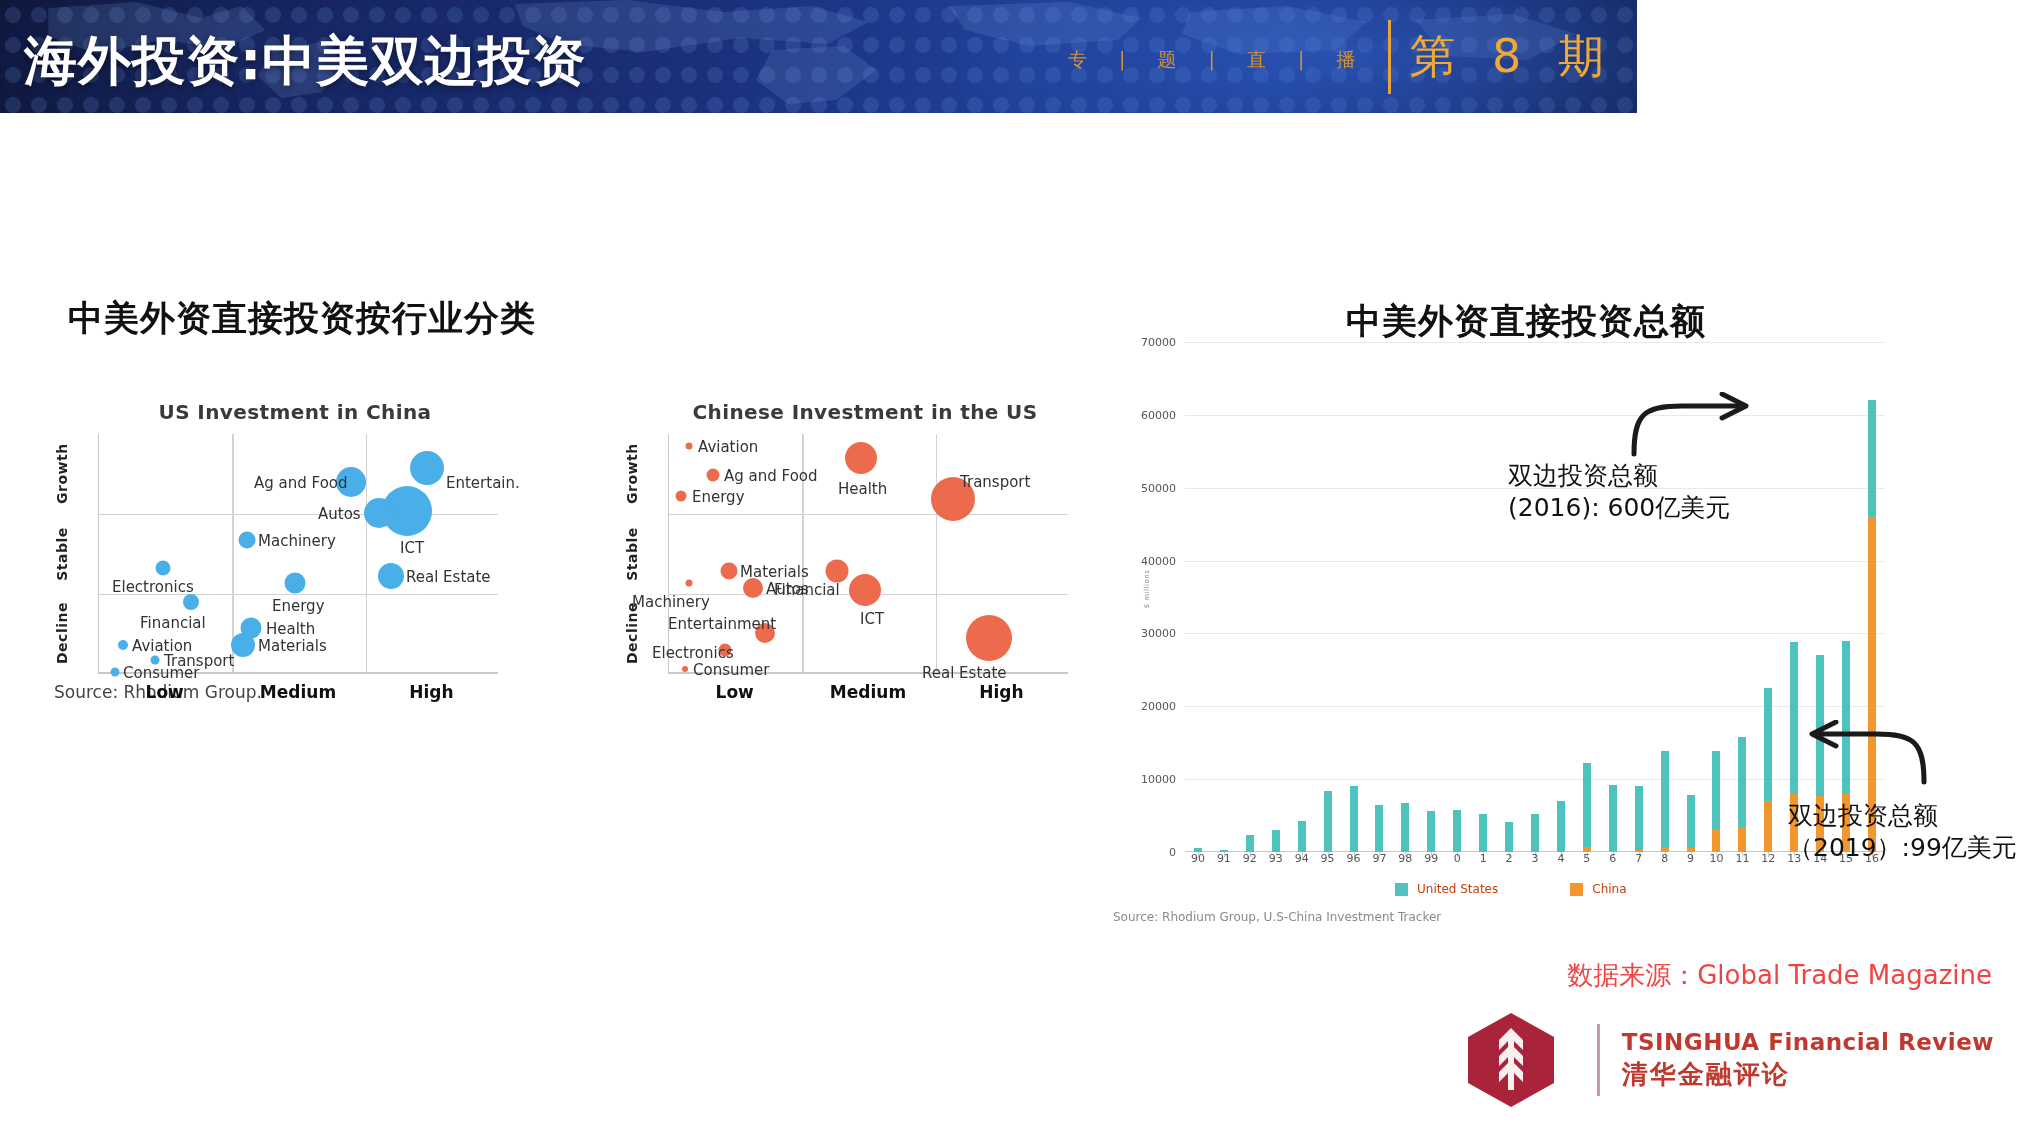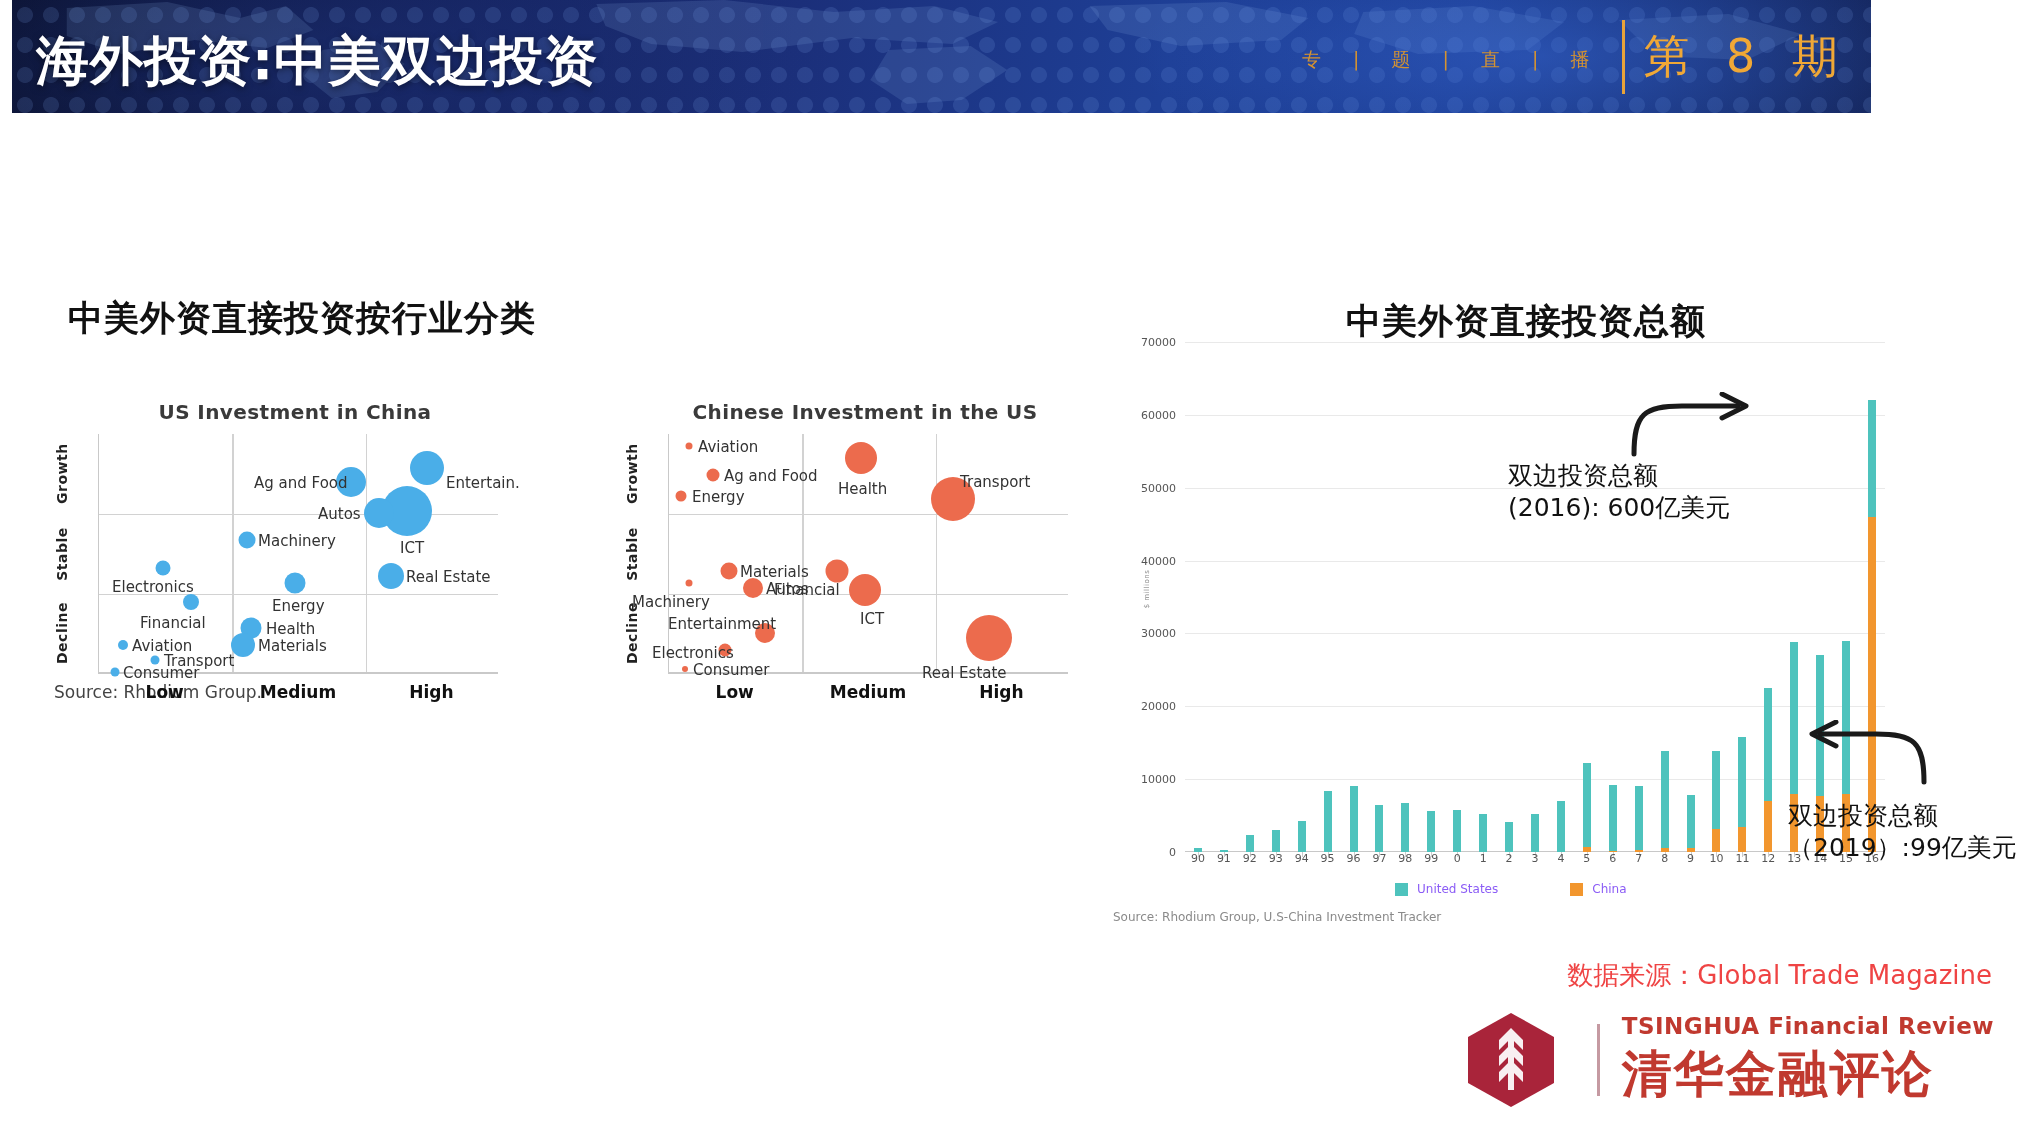--- a/index.html
+++ b/index.html
@@ -6,26 +6,25 @@
   html, body { width:2036px; height:1148px; }
   body {
     font-family:"Liberation Sans", sans-serif;
     background:#ffffff;
     position:relative;
     overflow:hidden;
   }
 
   
   .banner {
-    position:absolute; left:0; top:0; width:1859px; height:113px;
+    position:absolute; left:0; top:0; width:1637px; height:113px;
     background:
       radial-gradient(ellipse 700px 200px at 18% 50%, rgba(30,50,120,.55), rgba(0,0,0,0) 70%),
       linear-gradient(100deg,#0b1230 0%, #13205a 22%, #1b2f7a 42%, #1e3f96 62%, #1b3c92 78%, #15275f 100%);
     overflow:hidden;
-    margin-left:12px;
   }
   .banner-dots {
     position:absolute; inset:0;
     background-image:
       radial-gradient(circle at 50% 50%, rgba(120,160,230,.20) 38%, rgba(0,0,0,0) 42%);
     background-size:26px 30px;
     opacity:.85;
   }
   .banner-map {
     position:absolute; left:0; top:0; width:100%; height:100%;
@@ -146,21 +145,21 @@
     position:absolute; left:18px; top:255px;
     font-size:7px; color:#888; letter-spacing:.5px;
     font-family:"DejaVu Sans","Liberation Sans",sans-serif;
     transform:rotate(-90deg); transform-origin:center center;
     white-space:nowrap;
   }
   .legend { position:absolute; left:285px; top:552px; display:flex; gap:72px; }
   .lg-item { display:flex; align-items:center; gap:9px; }
   .lg-sw { width:13px; height:13px; }
   .lg-tx {
-    font-size:12px; color:#8b5cf6;
+    font-size:12px; color:#c2410c;
     font-family:"DejaVu Sans","Liberation Sans",sans-serif;
   }
   .bar-src {
     position:absolute; left:3px; top:580px; font-size:12px; color:#8a8a8a;
     font-family:"DejaVu Sans","Liberation Sans",sans-serif;
   }
 
   
   .anno {
     position:absolute; font-size:25px; color:#111; line-height:1.26;
@@ -189,21 +188,21 @@
   .lt-cn {
     font-size:38px; font-weight:bold; color:#a9243a; letter-spacing:2px; margin-top:2px;
     font-family:"DejaVu Sans","Liberation Sans",sans-serif;
   }
   .logo-sep { width:3px; height:72px; background:#c59aa2; margin:0 22px; }
   .lt-en2 {
     font-size:23px; font-weight:bold; color:#c0392f; letter-spacing:.5px;
     font-family:"DejaVu Sans","Liberation Sans",sans-serif;
   }
   .lt-cn2 {
-    font-size:50px; font-weight:bold; color:#c0392f; letter-spacing:2px; margin-top:2px;
+    font-size:26px; font-weight:bold; color:#c0392f; letter-spacing:2px; margin-top:2px;
     font-family:"DejaVu Sans","Liberation Sans",sans-serif;
   }
 </style>
 </head>
 <body>
 
 <div class="banner">
   <svg class="banner-map" viewBox="0 0 2036 113" preserveAspectRatio="none">
     <g fill="#8fb4e8" opacity="0.55">
       <path d="M60,8 L170,2 L250,18 L300,6 L330,30 L280,48 L200,40 L120,54 L60,36 Z"></path>

